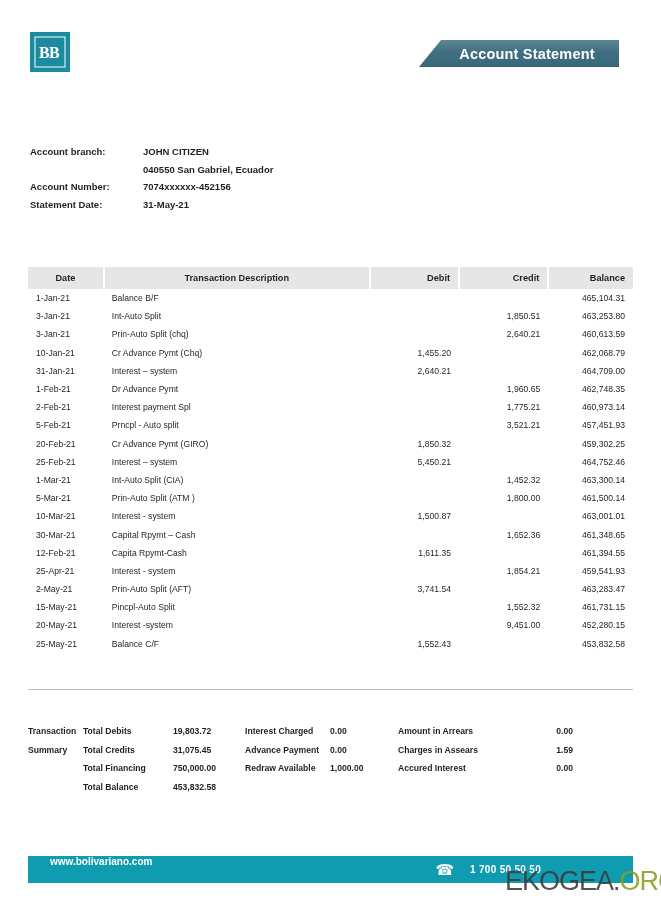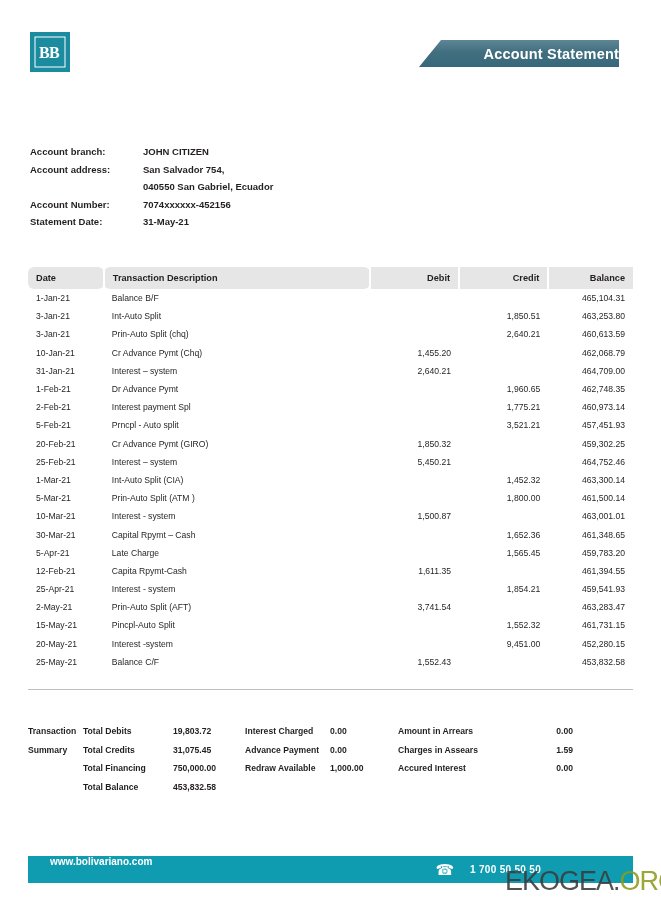--- a/index.html
+++ b/index.html
@@ -56,21 +56,21 @@
   .statement-badge {
     position: absolute;
     right: 42px;
     top: 40px;
     width: 200px;
     height: 27px;
     background: linear-gradient(180deg, #5d8595 0%, #416f80 45%, #37687a 100%);
     clip-path: polygon(22px 0, 100% 0, 100% 100%, 0 100%);
     display: flex;
     align-items: center;
-    justify-content: flex-end;
+    justify-content: center;
   }
   .statement-badge span {
     color: #ffffff;
     font-size: 14.5px;
     font-weight: bold;
     letter-spacing: 0.2px;
     padding-left: 16px;
   }
 
   
@@ -99,21 +99,21 @@
     background: #e6e6e6;
     font-weight: bold;
     font-size: 9.2px;
     height: 22px;
     padding: 0 8px;
     border-right: 2px solid #ffffff;
     vertical-align: middle;
     white-space: nowrap;
   }
   .txn-table thead th:last-child { border-right: none; }
-  .txn-table thead th.l { text-align: left; border-radius: 6px; }
+  .txn-table thead th.l { text-align: center; }
   .txn-table thead th.r { text-align: right; }
 
   .txn-table tbody td {
     height: 18.2px;
     padding: 0 8px;
     vertical-align: middle;
     white-space: nowrap;
     color: #231f20;
   }
   .txn-table tbody td.l { text-align: left; }
@@ -229,24 +229,20 @@
 
     <div class="statement-badge">
       <span>Account Statement</span>
     </div>
   </div>
 
   <div class="acct">
     <div class="acct-row">
       <div class="acct-label">Account branch:</div>
       <div class="acct-value">JOHN CITIZEN</div>
-    </div>
-    <div class="acct-row">
-      <div class="acct-label">Account address:</div>
-      <div class="acct-value">San Salvador 754,</div>
     </div>
     <div class="acct-row">
       <div class="acct-label"></div>
       <div class="acct-value">040550 San Gabriel, Ecuador</div>
     </div>
     <div class="acct-row">
       <div class="acct-label">Account Number:</div>
       <div class="acct-value">7074xxxxxx-452156</div>
     </div>
     <div class="acct-row">
@@ -356,27 +352,20 @@
           <td class="r col-debit">1,500.87</td>
           <td class="r col-credit"></td>
           <td class="r col-balance">463,001.01</td>
         </tr>
         <tr>
           <td class="l col-date">30-Mar-21</td>
           <td class="l col-desc">Capital Rpymt – Cash</td>
           <td class="r col-debit"></td>
           <td class="r col-credit">1,652.36</td>
           <td class="r col-balance">461,348.65</td>
-        </tr>
-        <tr>
-          <td class="l col-date">5-Apr-21</td>
-          <td class="l col-desc">Late Charge</td>
-          <td class="r col-debit"></td>
-          <td class="r col-credit">1,565.45</td>
-          <td class="r col-balance">459,783.20</td>
         </tr>
         <tr>
           <td class="l col-date">12-Feb-21</td>
           <td class="l col-desc">Capita Rpymt-Cash</td>
           <td class="r col-debit">1,611.35</td>
           <td class="r col-credit"></td>
           <td class="r col-balance">461,394.55</td>
         </tr>
         <tr>
           <td class="l col-date">25-Apr-21</td>

